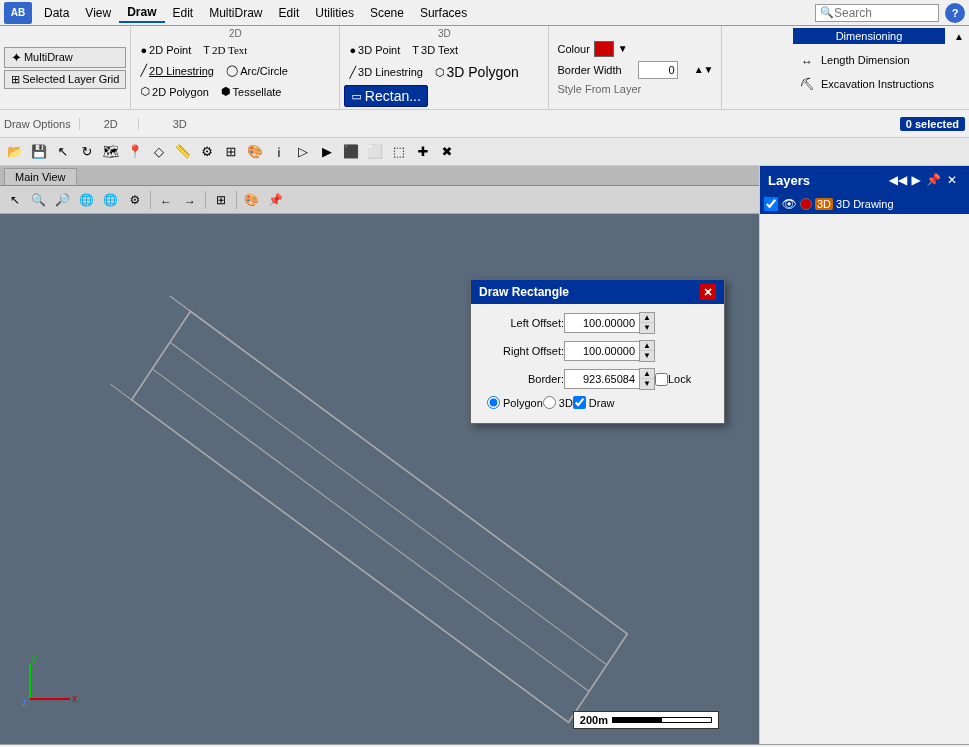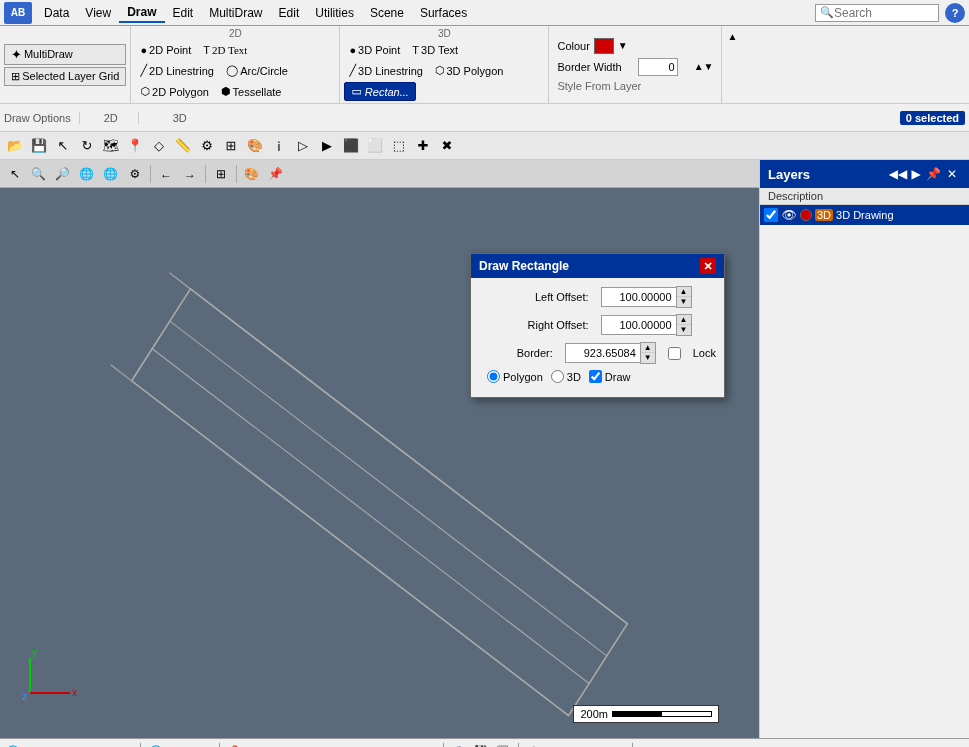--- a/index.html
+++ b/index.html
@@ -18,21 +18,21 @@
     .tb-number-input { width: 40px; height: 18px; border: 1px solid #999; font-size: 11px; text-align: right; padding: 0 2px; }
     .collapse-btn { width: 16px; height: 16px; display: flex; align-items: center; justify-content: center; cursor: pointer; font-size: 10px; }
     .selected-badge { background: #003399; color: white; padding: 1px 6px; font-size: 11px; border-radius: 2px; }
     .canvas-tab { background: #c8c8c8; border: 1px solid #999; border-bottom: none; padding: 2px 10px; font-size: 11px; display: inline-block; position: relative; top: 0; }
 
     
     .axis-indicator { position: absolute; bottom: 30px; left: 20px; width: 60px; height: 60px; }
 
     
     .scale-bar { position: absolute; bottom: 15px; right: 40px; }
-    .scale-bar-inner { background: white; border: 1px solid #333; padding: 2px 6px; font-size: 11px; display: flex; align-items: center; gap: 4px; }
+    .scale-bar-inner { background: white; border: 1px solid #333; padding: 2px 6px; font-size: 11px; display: flex; align-items: center; gap: 4px; font-weight: bold; }
     .scale-line { width: 100px; height: 6px; background: linear-gradient(to right, black 0%, black 50%, white 50%, white 100%); border: 1px solid black; }
     .left-tool { width: 22px; height: 22px; display: flex; align-items: center; justify-content: center; cursor: pointer; border: 1px solid transparent; border-radius: 2px; font-size: 13px; }
 
     
     .right-panel { width: 210px; background: #f0f0f0; border-left: 1px solid #ccc; display: flex; flex-direction: column; }
     .layers-header { display: flex; align-items: center; background: #003399; color: white; padding: 4px 8px; height: 28px; }
     .layers-title { font-size: 13px; font-weight: bold; flex: 1; }
     .layers-nav-btn { width: 18px; height: 18px; display: flex; align-items: center; justify-content: center; cursor: pointer; color: white; font-size: 12px; }
     .layers-col-header { padding: 2px 8px; font-size: 11px; color: #333; background: #e8e8e8; border-bottom: 1px solid #ccc; }
     .layer-row { display: flex; align-items: center; padding: 2px 4px; gap: 3px; }
@@ -43,28 +43,28 @@
     .layer-name { font-size: 11px; }
 
     
     .statusbar { display: flex; align-items: center; background: #f0f0f0; border-top: 1px solid #999; height: 25px; padding: 0 6px; gap: 8px; font-size: 11px; }
     .status-item { display: flex; align-items: center; gap: 3px; }
     .status-sep { width: 1px; height: 16px; background: #999; }
     .dialog { position: absolute; top: 65px; left: 470px; width: 255px; background: #f0f0f0; border: 1px solid #666; box-shadow: 3px 3px 8px rgba(0,0,0,0.4); pointer-events: all; z-index: 100; }
     .dialog-title { background: #003399; color: white; padding: 4px 8px; display: flex; align-items: center; justify-content: space-between; font-size: 12px; font-weight: bold; }
     .dialog-close { width: 16px; height: 16px; background: #cc0000; color: white; display: flex; align-items: center; justify-content: center; cursor: pointer; font-size: 11px; border-radius: 1px; }
     .dialog-content { padding: 8px; }
-    .dialog-row { display: flex; align-items: center; margin-bottom: 6px; gap: 12px; justify-content: center; }
+    .dialog-row { display: flex; align-items: center; margin-bottom: 6px; gap: 0; }
     .dialog-label { width: 85px; font-size: 11px; text-align: right; }
     .spin-input { display: flex; align-items: center; }
     .spin-input input { width: 75px; height: 20px; border: 1px solid #999; border-right: none; font-size: 11px; padding: 0 4px; text-align: right; }
     .spin-btns { display: flex; flex-direction: column; border: 1px solid #999; }
     .spin-btn { width: 14px; height: 10px; background: #e0e0e0; display: flex; align-items: center; justify-content: center; cursor: pointer; font-size: 8px; line-height: 1; border-bottom: 1px solid #ccc; }
     .spin-btn:last-child { border-bottom: none; }
-    .dialog-radios { display: flex; align-items: center; gap: 8px; margin-bottom: 6px; padding: 0 8px; }
+    .dialog-radios { display: flex; align-items: center; margin-bottom: 6px; padding: 0 8px; }
     .radio-item { display: flex; align-items: center; gap: 3px; font-size: 11px; cursor: pointer; }
     .check-item { display: flex; align-items: center; gap: 3px; font-size: 11px; }
     .dialog-radios2 { display: flex; align-items: center; gap: 8px; padding: 0 8px; }
 
     
     .view-toolbar { display: flex; align-items: center; background: #d4d4d4; border-bottom: 1px solid #aaa; height: 28px; padding: 0 4px; gap: 2px; }
     .view-tb-btn { width: 22px; height: 22px; display: flex; align-items: center; justify-content: center; cursor: pointer; border: 1px solid transparent; border-radius: 2px; font-size: 12px; }
     .view-sep { width: 1px; height: 18px; background: #aaa; margin: 0 2px; }
 
     
@@ -120,21 +120,21 @@
       <div class="tb-btn">
         <span style="font-size:11px;">●</span>
         <span style="font-size:11px;">2D Point</span>
       </div>
       <div class="tb-btn">
         <span style="font-size:11px;">T</span>
         <span style="font-size:11px;font-family:Liberation Serif, serif;">2D Text</span>
       </div>
       <div class="tb-btn">
         <span style="font-size:11px;">╱</span>
-        <span style="font-size:11px;">2D Linestring</span>
+        <span style="font-size:11px;text-decoration:underline;">2D Linestring</span>
       </div>
       <div class="tb-btn">
         <span style="font-size:11px;">◯</span>
         <span style="font-size:11px;">Arc/Circle</span>
       </div>
       <div class="tb-btn">
         <span style="font-size:11px;">⬡</span>
         <span style="font-size:11px;">2D Polygon</span>
       </div>
       <div class="tb-btn">
@@ -154,45 +154,56 @@
       <div class="tb-btn">
         <span style="font-size:11px;">T</span>
         <span style="font-size:11px;">3D Text</span>
       </div>
       <div class="tb-btn">
         <span style="font-size:11px;">╱</span>
         <span style="font-size:11px;">3D Linestring</span>
       </div>
       <div class="tb-btn">
         <span style="font-size:11px;">⬡</span>
-        <span style="font-size:11px;">3D Polygon</span>
+        <span style="font-size:14px;">3D Polygon</span>
       </div>
       <div class="rect-btn">
         <span style="font-size:11px;">▭</span>
-        <span style="font-size:11px;font-style:italic;">Rectan...</span>
+        <span style="font-size:14px;">Rectan...</span>
       </div>
     </div>
   </div>
 
   <div style="border-right:1px solid #ccc; padding:4px 8px; display:flex; flex-direction:column; gap:4px; justify-content:center;">
     <div style="display:flex; align-items:center; gap:4px;">
       <span style="font-size:11px;">Colour</span>
       <div class="tb-color-box"></div>
       <span style="font-size:10px;">▼</span>
     </div>
     <div style="display:flex; align-items:center; gap:16px;">
       <span style="font-size:11px;">Border Width</span>
       <input type="text" class="tb-number-input" value="0" style="">
       <span style="font-size:10px;">▲▼</span>
     </div>
     <div style="display:flex; align-items:center; gap:4px;">
       <span style="font-size:11px; color:#666;">Style From Layer</span>
     </div>
   </div>
 
+  <div style="margin-left:auto; padding:2px 4px; display:flex; flex-direction:column; min-width:160px;">
+    <div style="background:#003399; color:white; text-align:center; font-size:11px; padding:2px; margin-bottom:4px;">Dimensioning</div>
+    <div class="dim-row">
+      <div class="dim-row-icon">↔</div>
+      <span style="font-size:11px;">Length Dimension</span>
+    </div>
+    <div class="dim-row">
+      <div class="dim-row-icon">⛏</div>
+      <span style="font-size:11px;">Excavation Instructions</span>
+    </div>
+  </div>
   <div style="display:flex; align-items:flex-start; padding:2px;">
     <div class="collapse-btn">▲</div>
   </div>
 </div>
 
 <div style="display:flex; align-items:center; background:#f0f0f0; border-bottom:1px solid #ccc; height:28px; padding:0 4px; gap:4px;">
   <span style="font-size:11px; color:#555; border-right:1px solid #ccc; padding-right:8px;">Draw Options</span>
   <span style="font-size:11px; color:#555; padding:0 20px; border-right:1px solid #ccc;">2D</span>
   <span style="font-size:11px; color:#555; padding:0 30px;">3D</span>
   <div style="margin-left:auto;font-weight:bold;">
@@ -219,20 +230,23 @@
   <div class="left-tool">⬜</div>
   <div class="left-tool">⬚</div>
   <div class="left-tool">✚</div>
   <div class="left-tool">✖</div>
 </div>
 
 <div style="display:flex; height:calc(747px - 26px - 62px - 28px - 28px - 25px);">
 
   <div style="flex:1; display:flex; flex-direction:column; position:relative;">
 
+    <div style="display:flex; background:#b8b8b8; border-bottom:1px solid #888; padding-top:2px; padding-left:4px;">
+      <div class="canvas-tab">Main View</div>
+    </div>
 
     <div class="view-toolbar">
       <div class="view-tb-btn">↖</div>
       <div class="view-tb-btn">🔍</div>
       <div class="view-tb-btn">🔎</div>
       <div class="view-tb-btn">🌐</div>
       <div class="view-tb-btn">🌐</div>
       <div class="view-tb-btn">⚙</div>
       <div class="view-sep"></div>
       <div class="view-tb-btn">←</div>
@@ -341,23 +355,20 @@
   </div>
 
   <div class="right-panel">
     <div class="layers-header">
       <span class="layers-title">Layers</span>
       <div class="layers-nav-btn">◀◀</div>
       <div class="layers-nav-btn">▶</div>
       <div class="layers-nav-btn">📌</div>
       <div class="layers-nav-btn">✕</div>
     </div>
-    <div class="layers-col-header">
-      <span>Description</span>
-    </div>
     <div class="layer-row selected">
       <input type="checkbox" checked="" class="layer-checkbox" style="">
       <div class="layer-eye">👁</div>
       <div class="layer-color" style="background:#cc0000;"></div>
       <div style="display:flex; align-items:center; gap:2px;">
         <span style="font-size:11px; background:#cc6600; color:white; padding:0 2px; border-radius:2px;">3D</span>
       </div>
       <span class="layer-name">3D Drawing</span>
     </div>
   </div>

